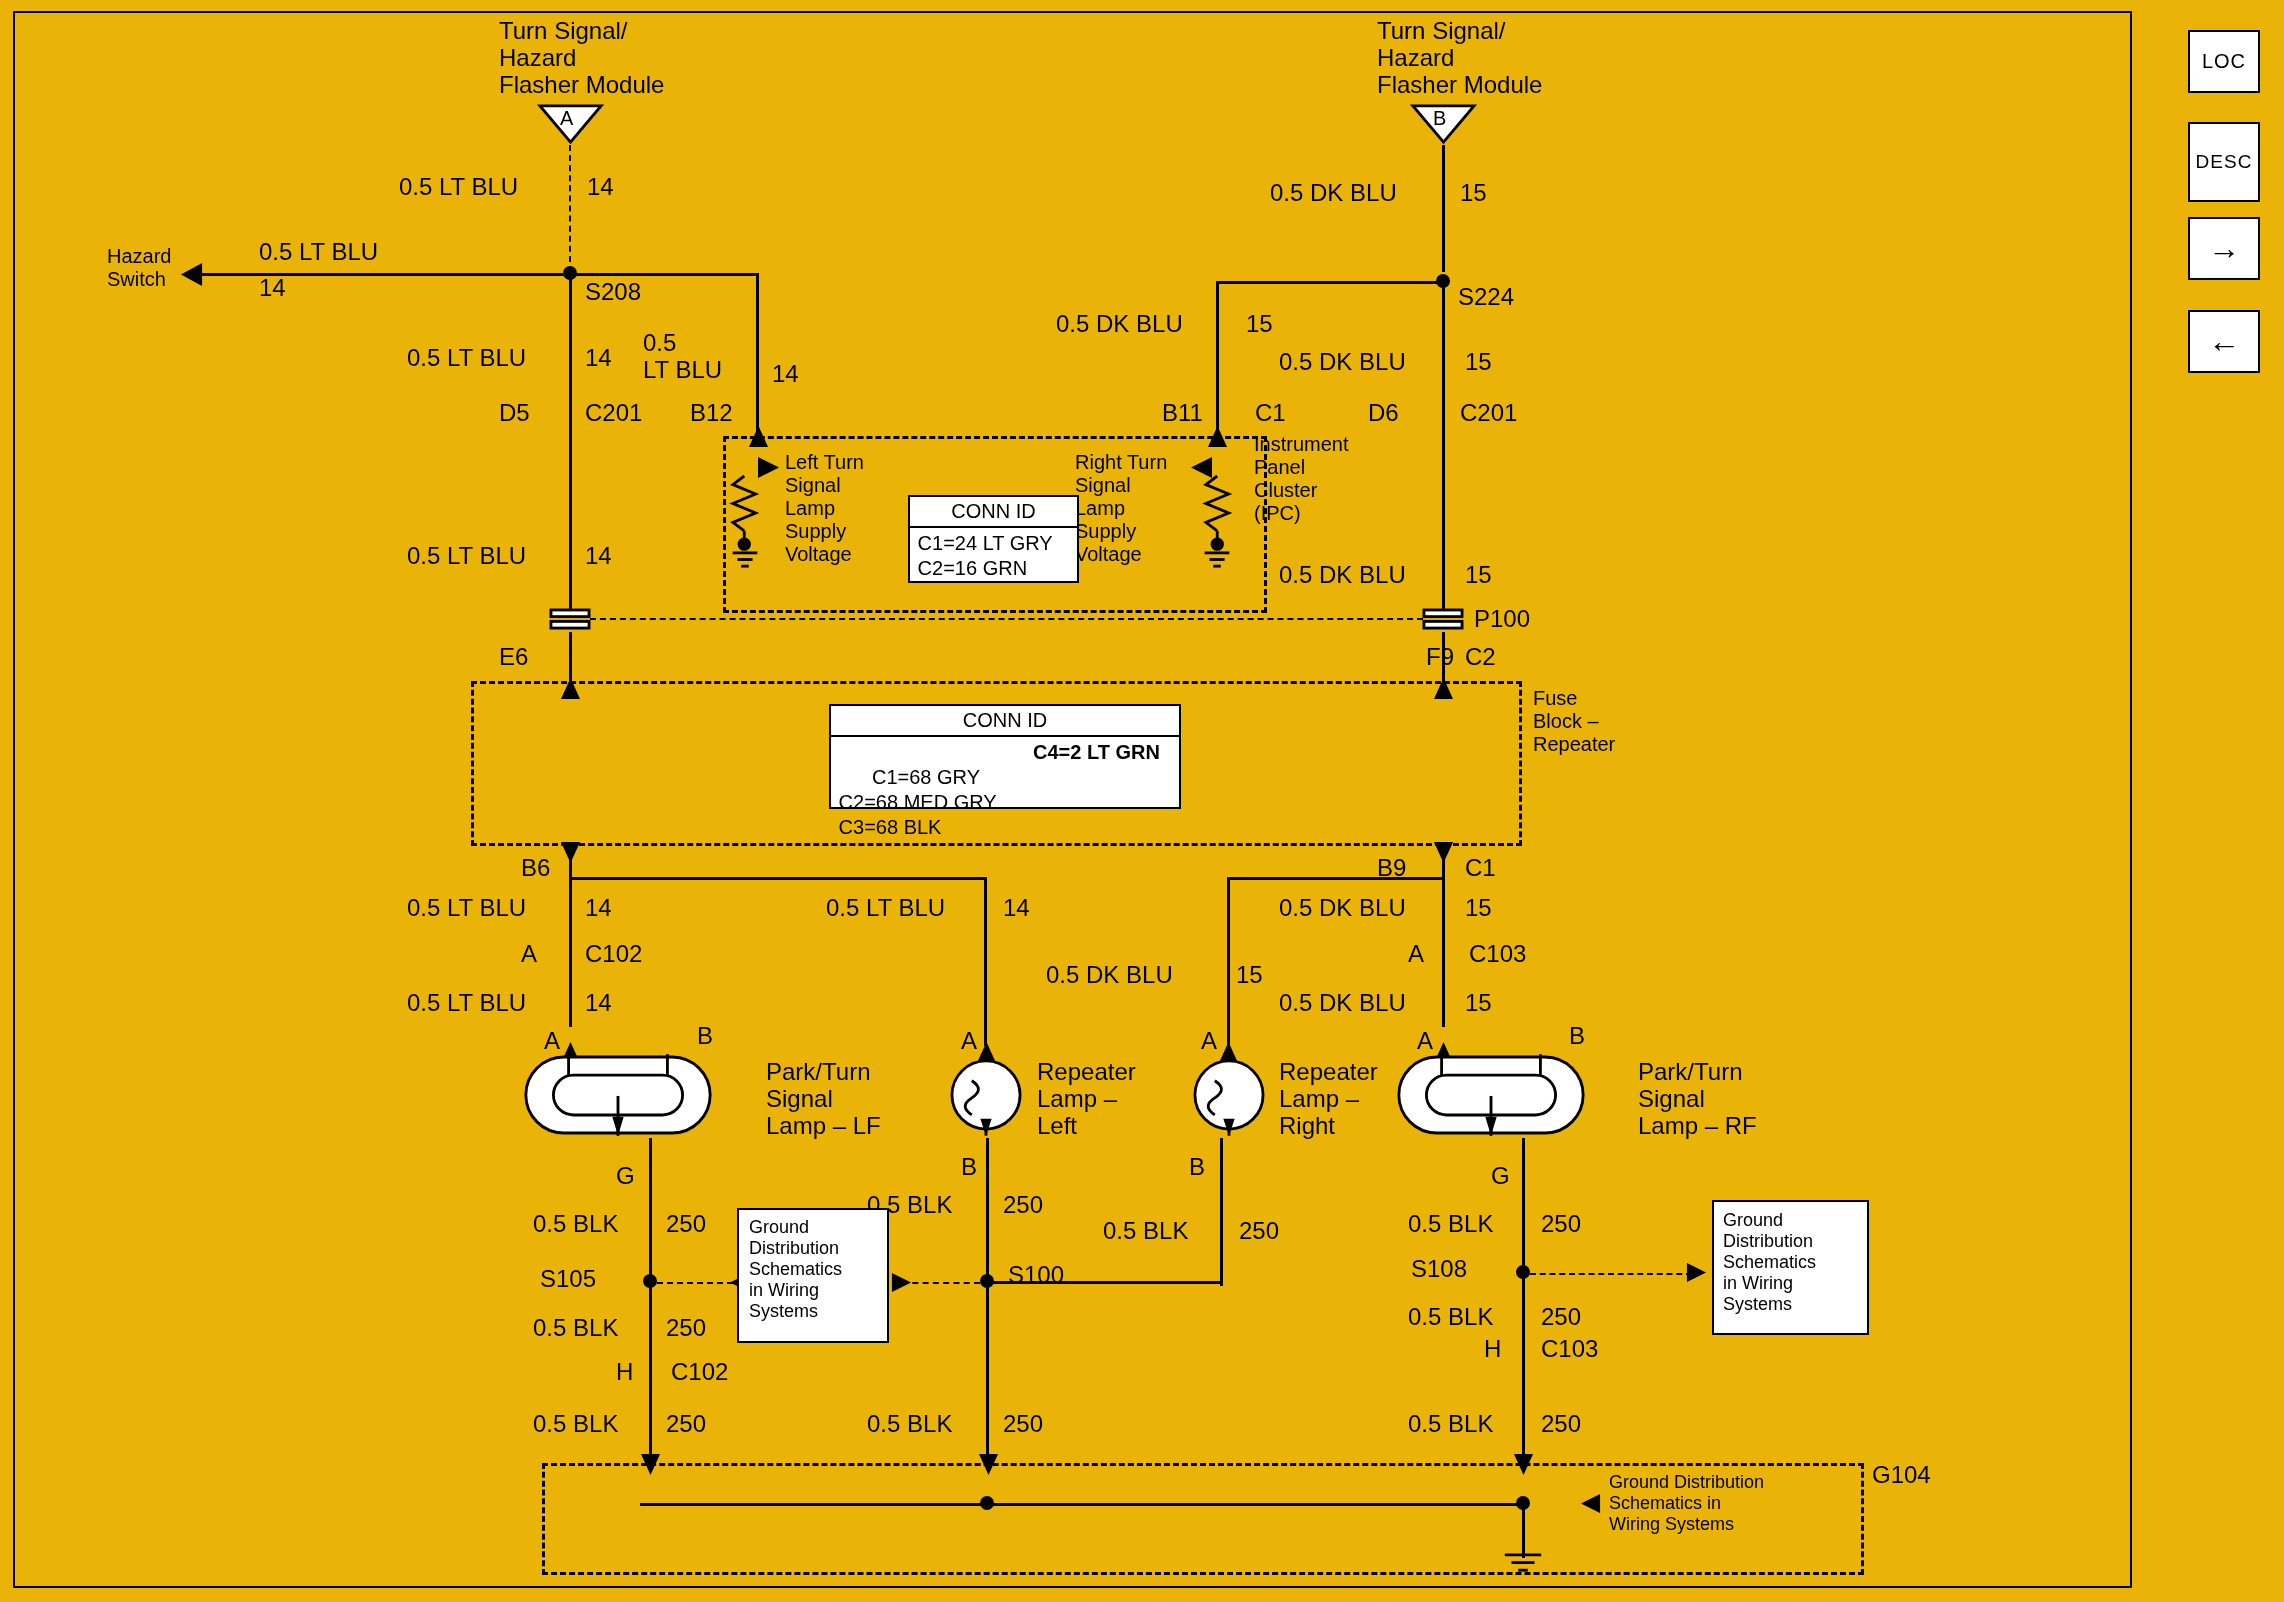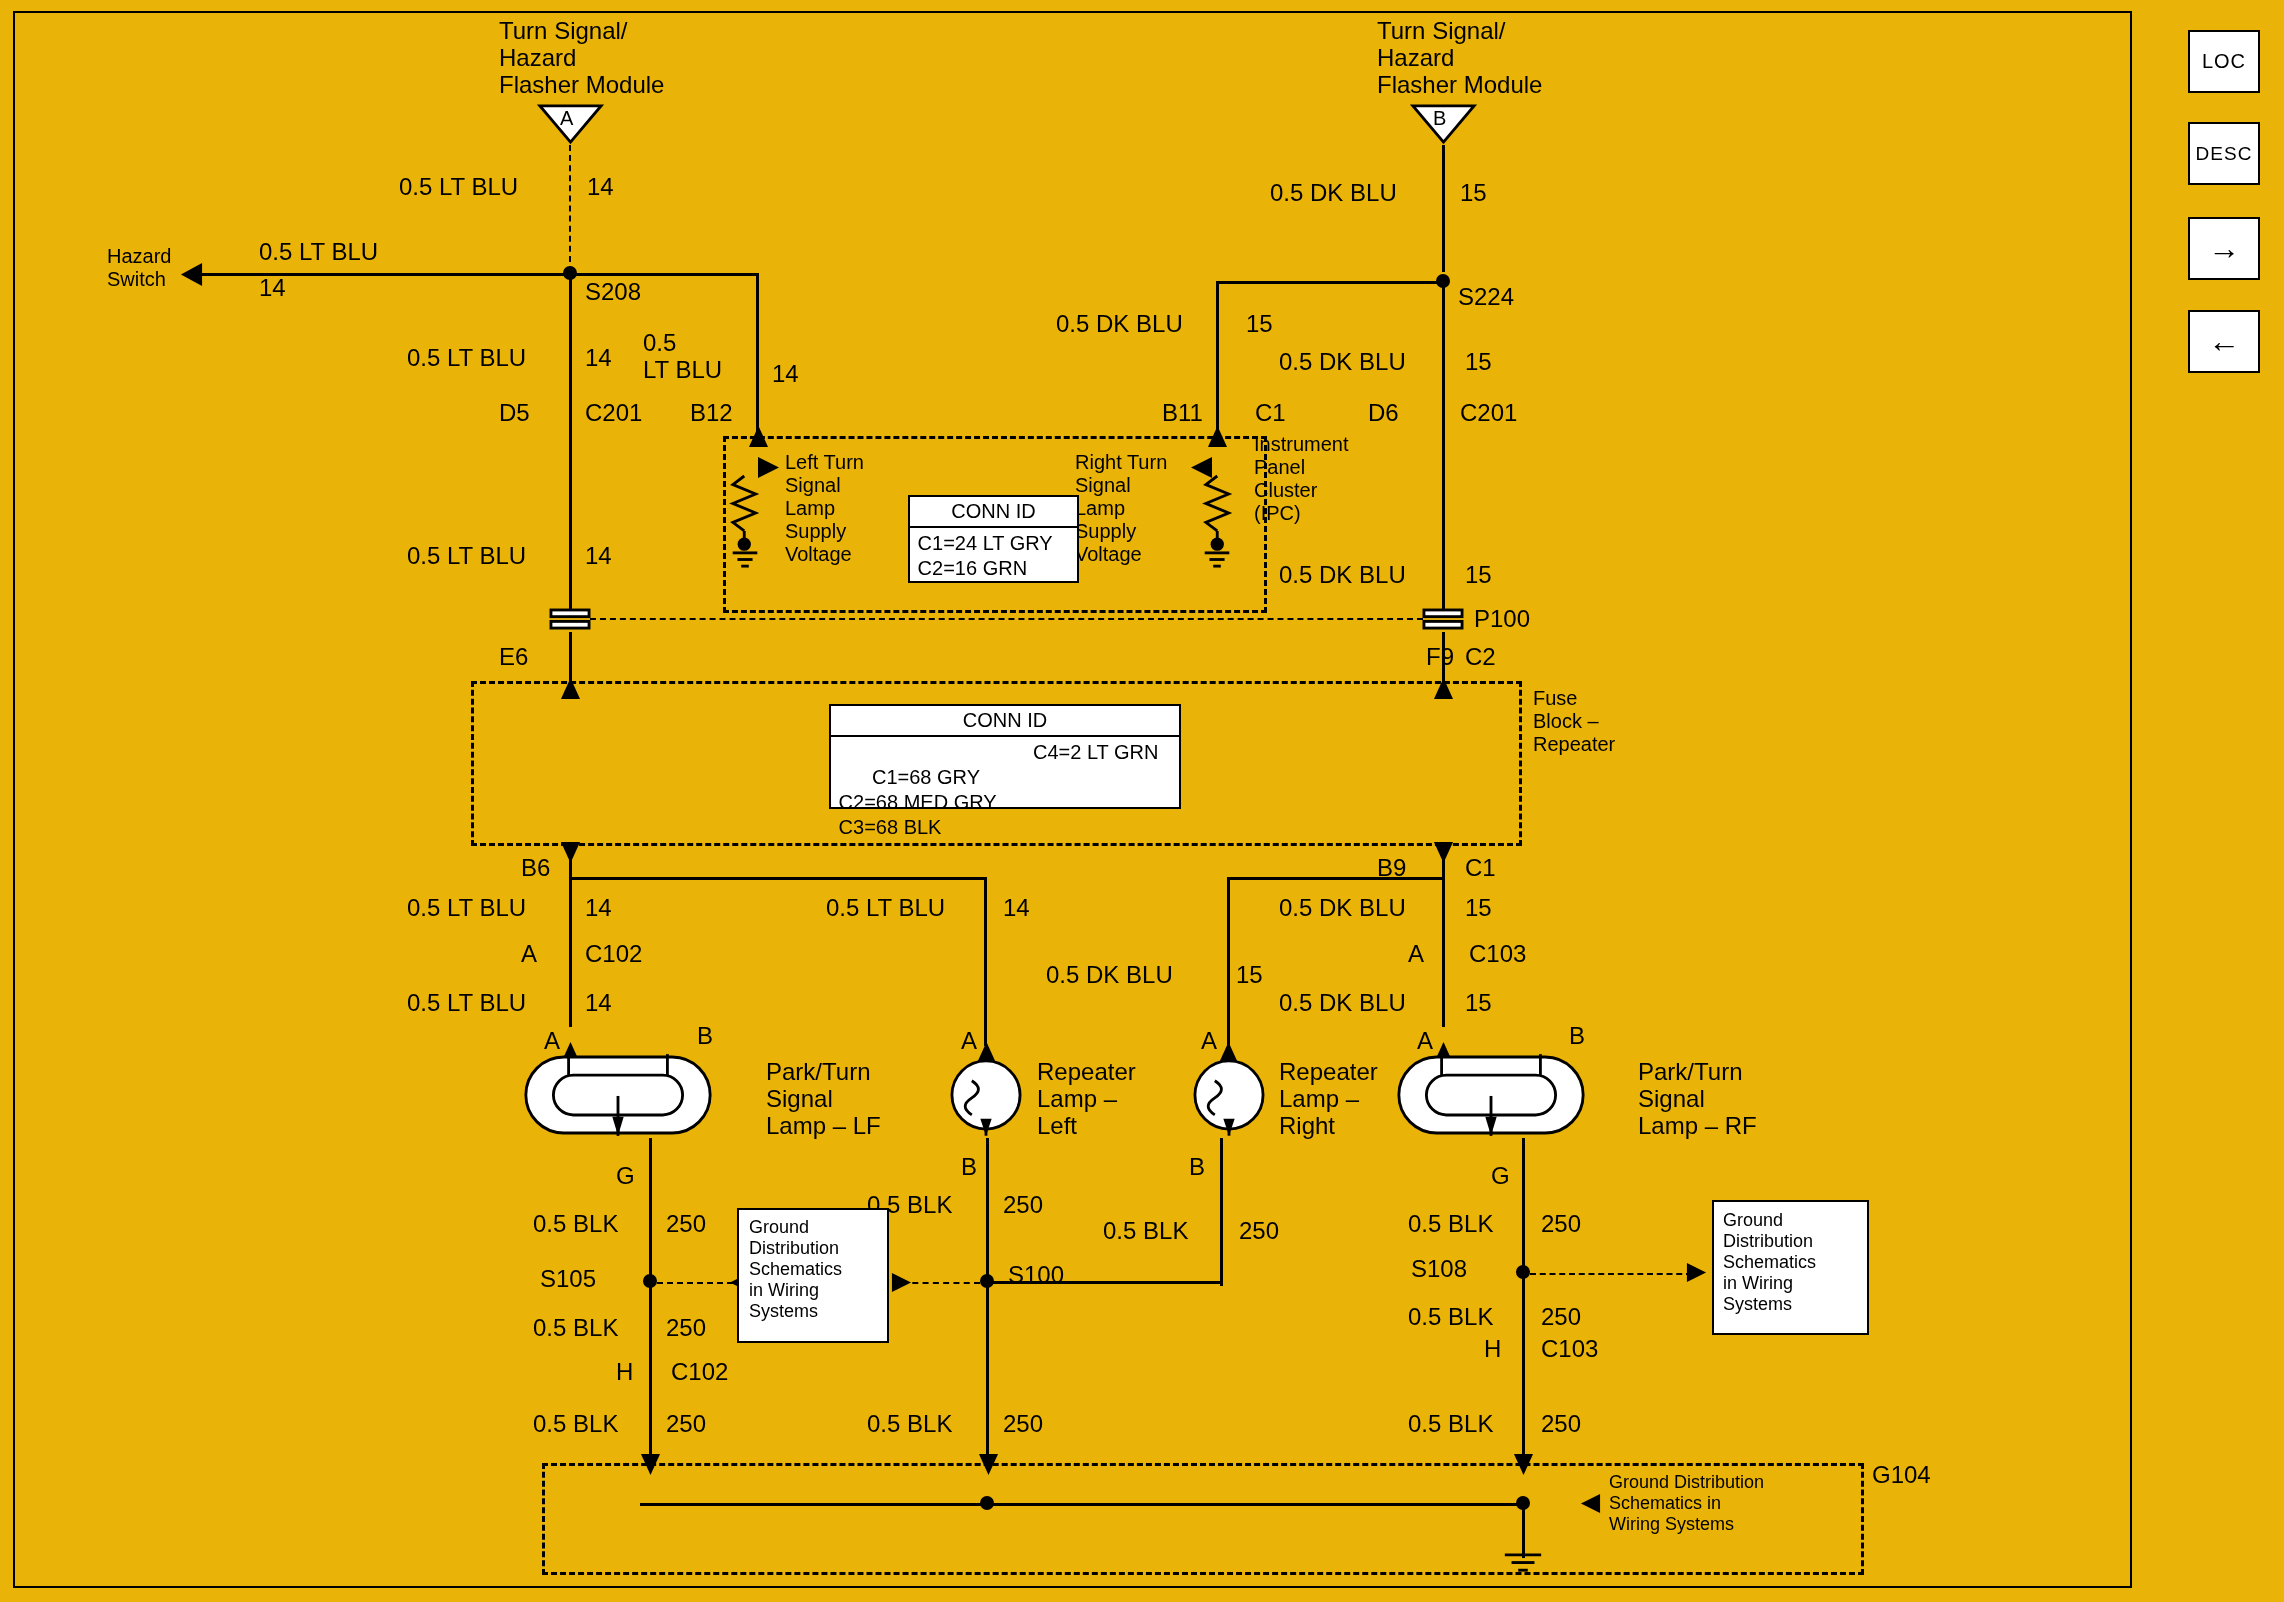--- a/index.html
+++ b/index.html
@@ -216,21 +216,21 @@
         <polygon points="11,1 21,23 1,23" fill="#000"></polygon>
       </svg>
   </div>
 
   <div class="connid" style="left:829px;top:704px;width:352px;height:105px;">
     <div class="hdr">CONN ID</div>
     <div class="bdy" style="position:relative;">
       <span style="white-space:pre;">C1=68 GRY
 C2=68 MED GRY
 C3=68 BLK</span>
-      <span style="position:absolute;left:202px;top:2.9px;white-space:pre;">C4=2 LT GRN</span>
+      <span style="position:absolute;left:202px;top:2.9px;white-space:pre;font-weight:bold;">C4=2 LT GRN</span>
     </div>
   </div>
 
   <div class="vline" style="left:569px;top:846px;height:28.5px;"></div>
   <div class="tri" style="left:560px;top:841px;">
     <svg width="21" height="23" viewBox="0 0 22 24">
         <polygon points="11,23 21,1 1,1" fill="#000"></polygon>
       </svg>
   </div>
   <div class="vline" style="left:1442px;top:846px;height:28.5px;"></div>
@@ -469,21 +469,21 @@
       </svg>
     </div>
   <div class="lbl xs" style="left:1609px;top:1472px;">Ground Distribution
 Schematics in
 Wiring Systems</div>
   <div class="lbl" style="left:1872px;top:1453px;margin-top:8px;">G104</div>
 
   <div class="btn" style="left:2188px;top:30px;width:72px;height:63px;">
     <span style="font-size:20px;letter-spacing:1px;">LOC</span>
   </div>
-  <div class="btn" style="left:2188px;top:122px;width:72px;height:63px;">
+  <div class="btn" style="left:2188px;top:122px;width:72px;height:80px;">
     <span style="font-size:19px;letter-spacing:1px;">DESC</span>
   </div>
   <div class="btn" style="left:2188px;top:217px;width:72px;height:63px;">
     <span style="font-size:32px;">→</span>
   </div>
   <div class="btn" style="left:2188px;top:310px;width:72px;height:63px;">
     <span style="font-size:32px;">←</span>
   </div>
 </div>
 

